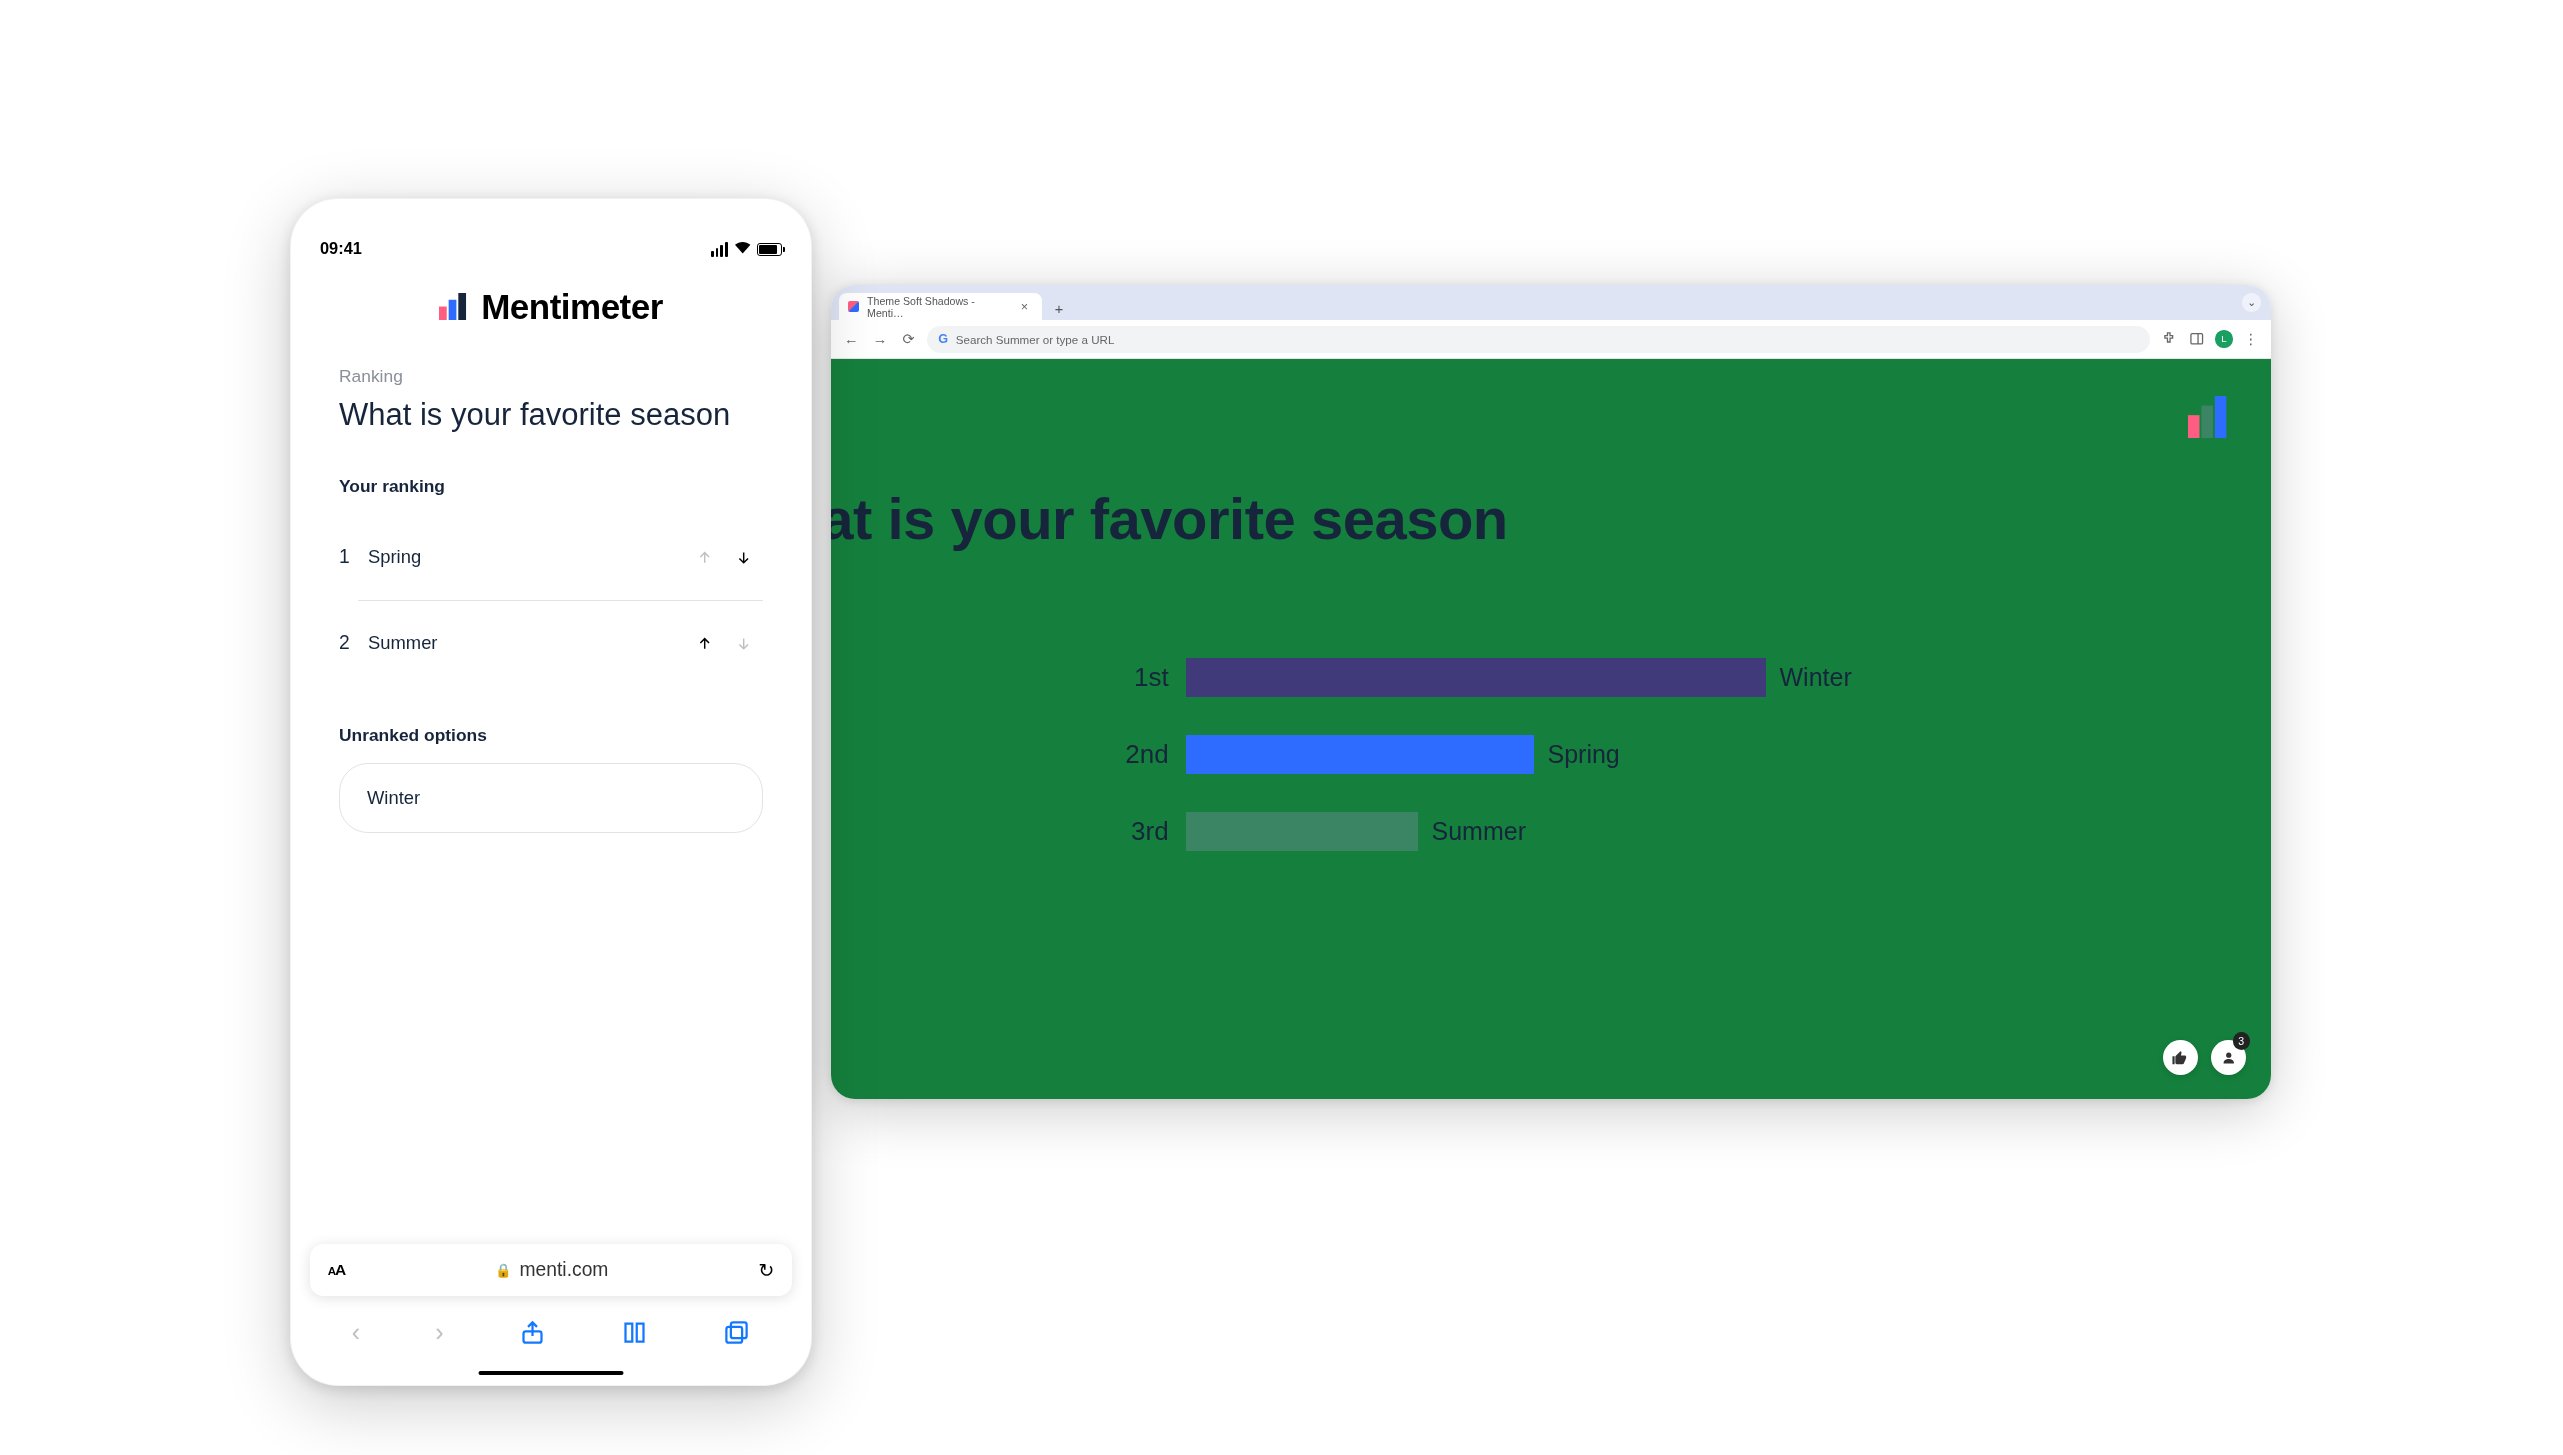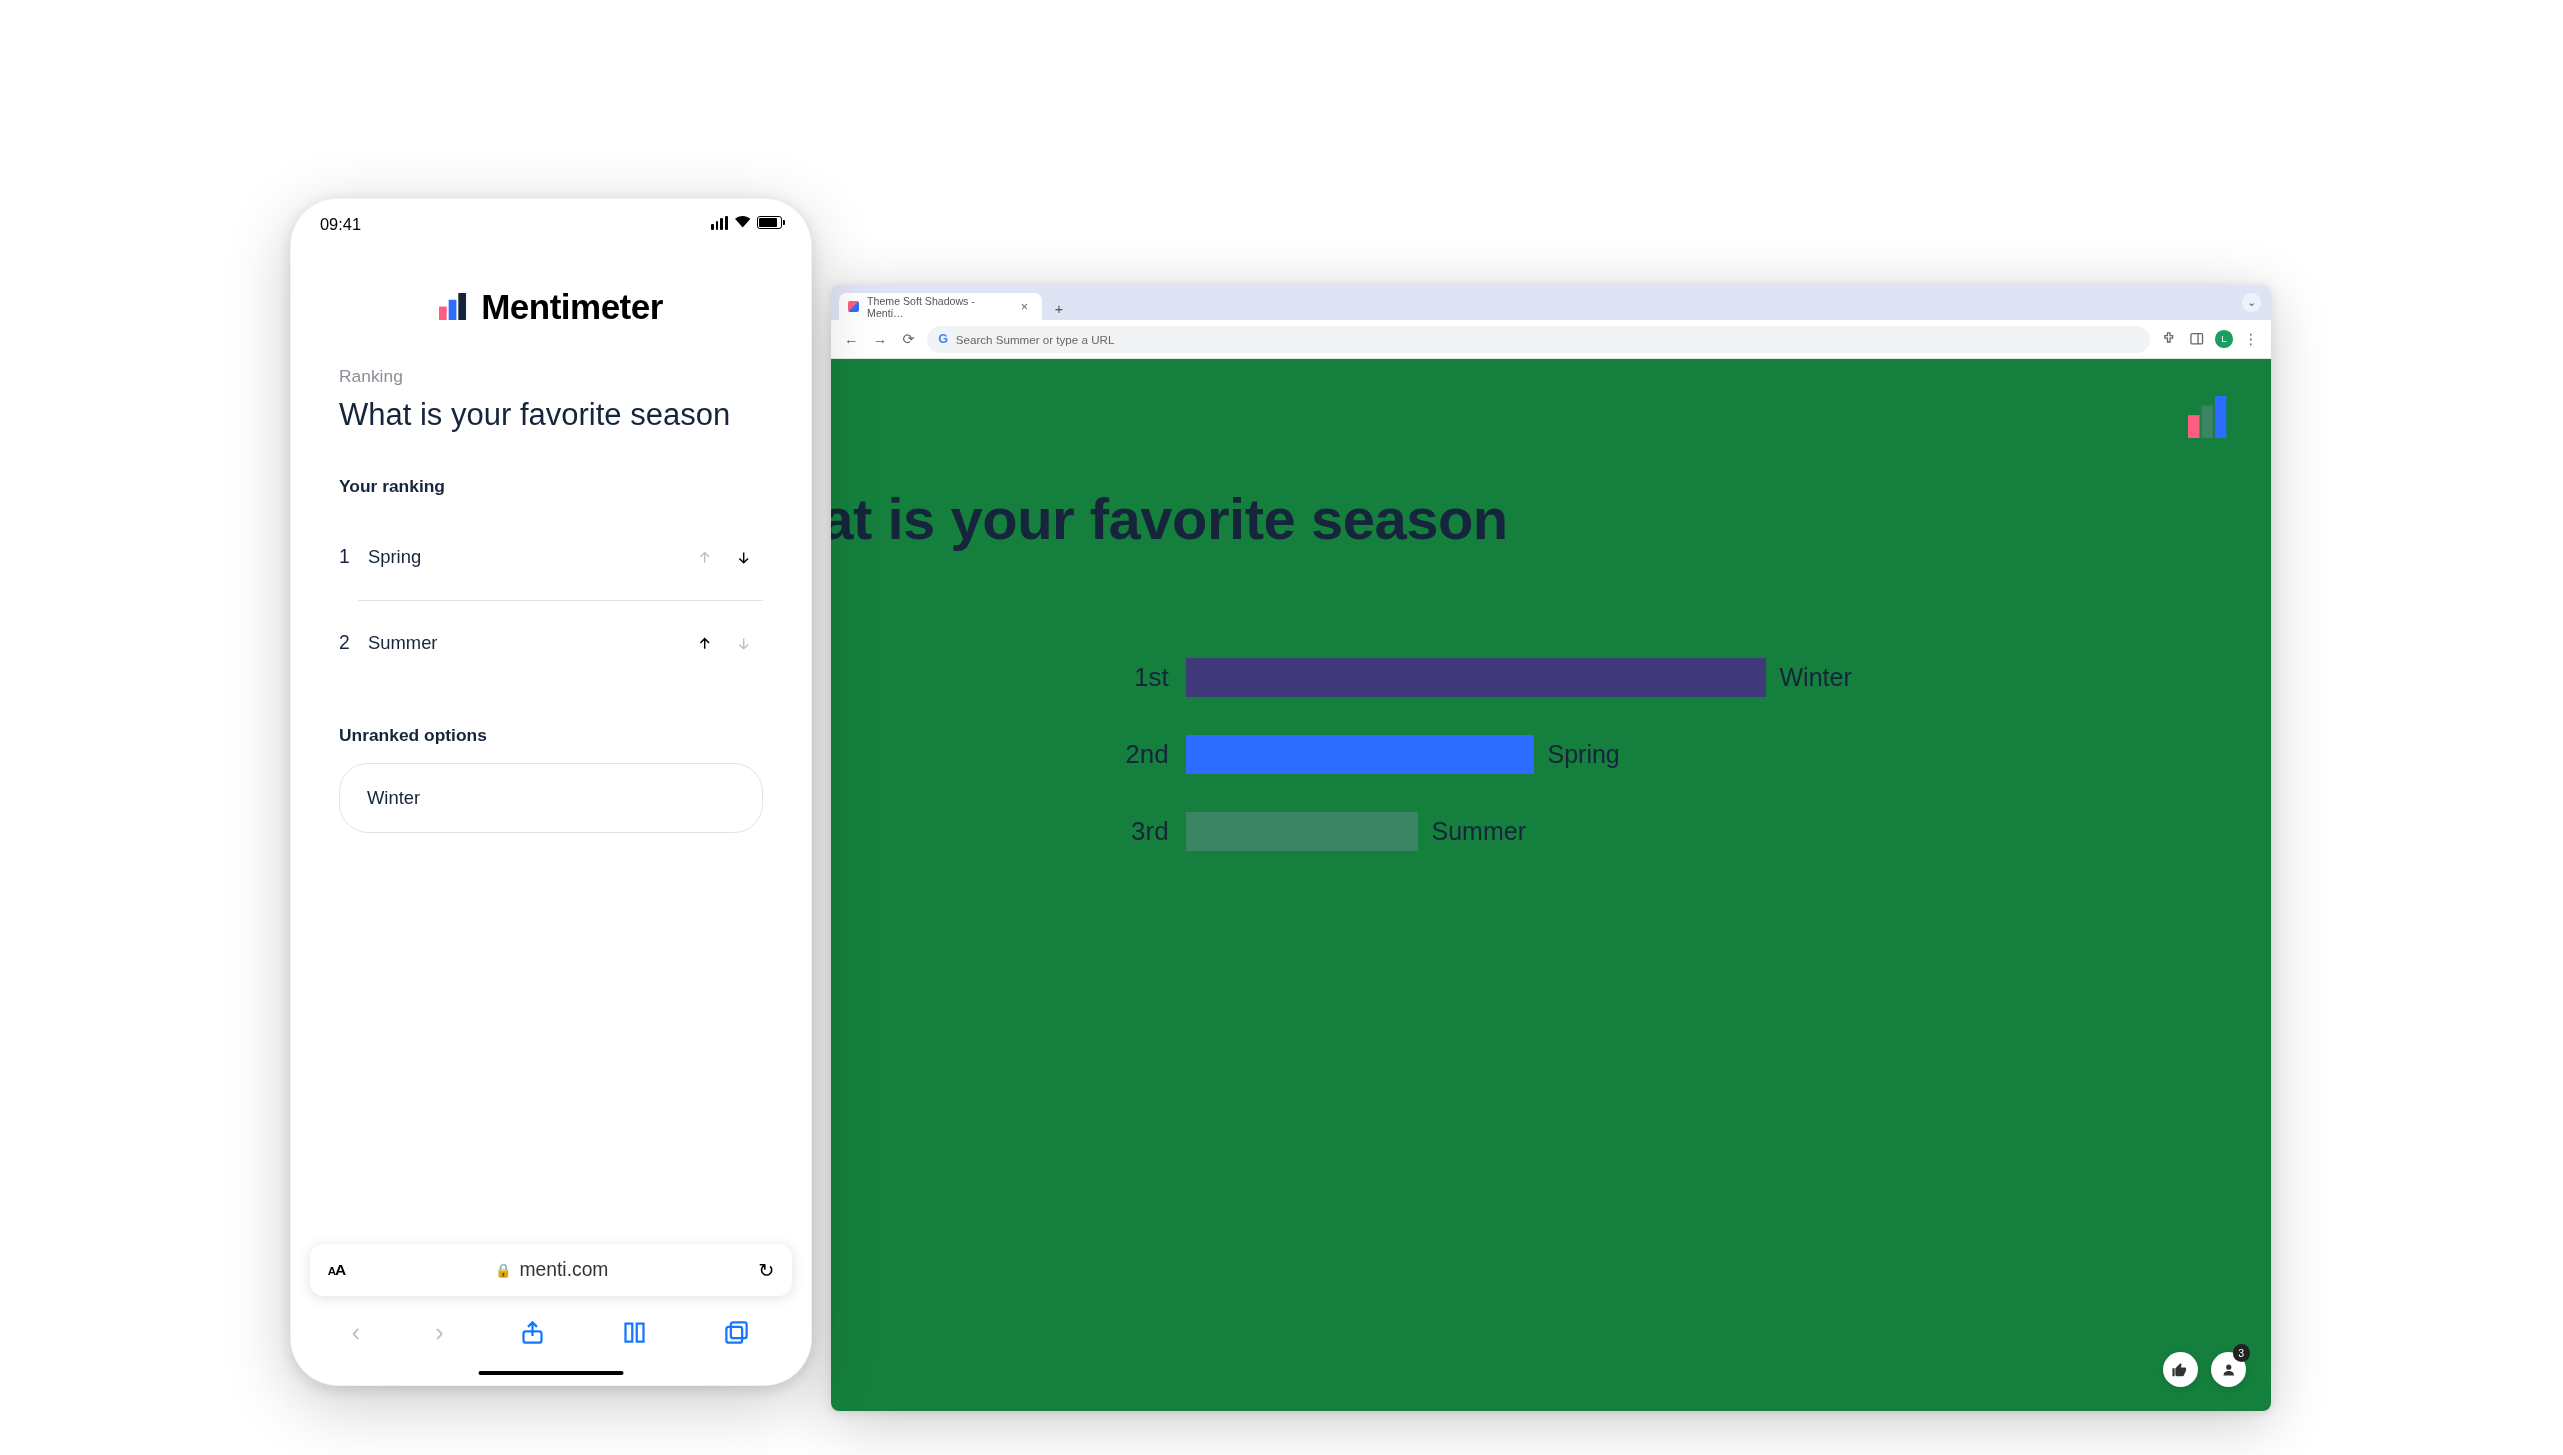--- a/index.html
+++ b/index.html
@@ -17,22 +17,22 @@
     width: 1981px;
     height: 1159px;
   }
 
   
   .desktop {
     position: absolute;
     left: 541px;
     top: 87px;
     width: 1440px;
-    height: 1126px;
-    border-radius: 8px;
+    height: 814px;
+    border-radius: 24px;
     box-shadow: 0 11.6px 58px rgba(0,0,0,.20), 0 1.9px 9.7px rgba(0,0,0,.10);
     background: #fff;
     overflow: hidden;
   }
   .chrome-tabs {
     height: 35px;
     background: #dfe4f5;
     display: flex;
     align-items: flex-end;
     padding: 0 7.7px;
@@ -102,22 +102,22 @@
 
   
   .phone {
     position:absolute;left:0;top:0;width:522px;height:1188px;
     border-radius:48px;background:#fff;
     box-shadow: 0 17.4px 68px rgba(0,0,0,.20), 0 3.9px 13.5px rgba(0,0,0,.12);
     overflow:hidden;
     border:1px solid rgba(0,0,0,.05);
   }
   .statusbar {
-    height:43px;display:flex;align-items:flex-start;justify-content:space-between;
-    padding:0 29px;font-size:16.4px;font-weight:400;color:#000;margin-top:15.5px;
+    height:43px;display:flex;align-items:flex-end;justify-content:space-between;
+    padding:0 29px;font-size:16.4px;font-weight:700;color:#000;margin-top:15.5px;
   }
   .status-icons {display:flex;gap:5.8px;align-items:center;}
   .bars {display:flex;align-items:flex-end;gap:1.9px;}
   .bars span{width:2.9px;background:#000;display:block;border-radius:1px;}
   .bars span:nth-child(1){height:5.8px}.bars span:nth-child(2){height:8.7px}.bars span:nth-child(3){height:11.6px}.bars span:nth-child(4){height:14.5px}
   .wifi{font-size:14.5px;}
   .batt{width:25px;height:12.6px;border:1.4px solid #000;border-radius:2.9px;position:relative;}
   .batt::after{content:'';position:absolute;right:-3.9px;top:2.9px;width:1.9px;height:4.8px;background:#000;border-radius:0 1px 1px 0;}
   .batt .fill{position:absolute;left:1px;top:1px;bottom:1px;width:80%;background:#000;border-radius:1px;}
 

